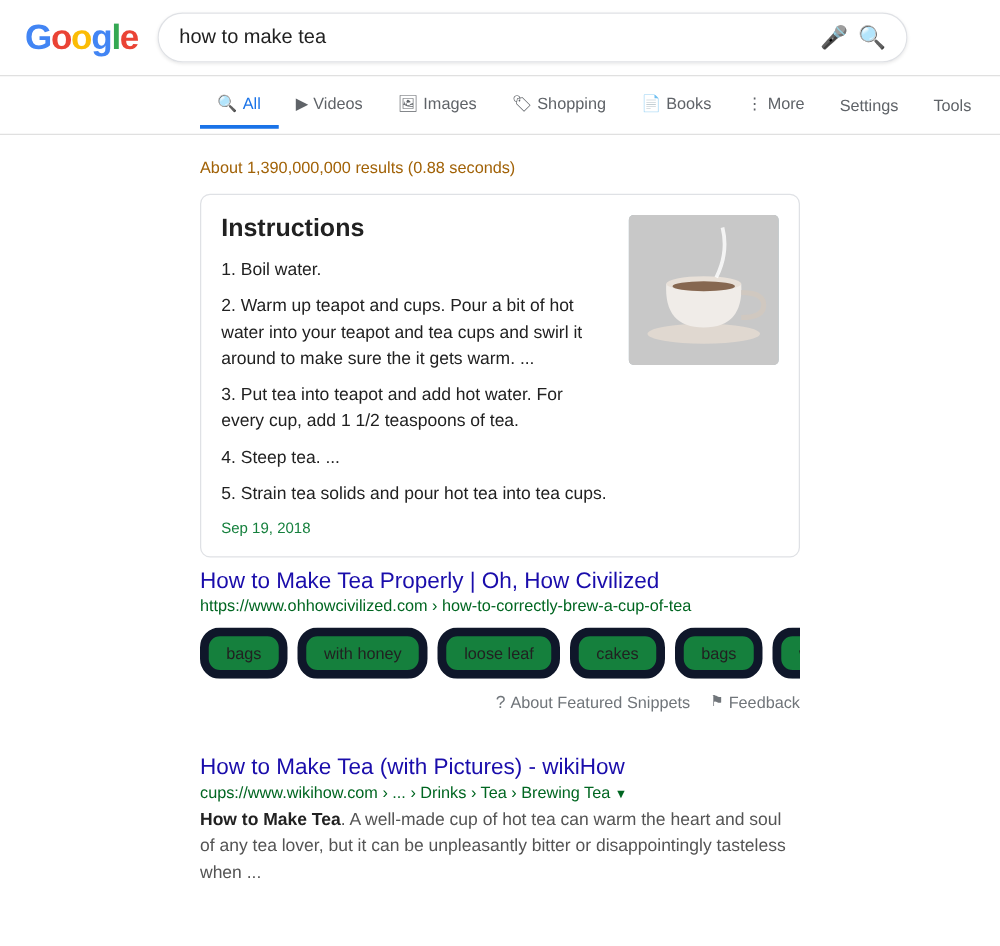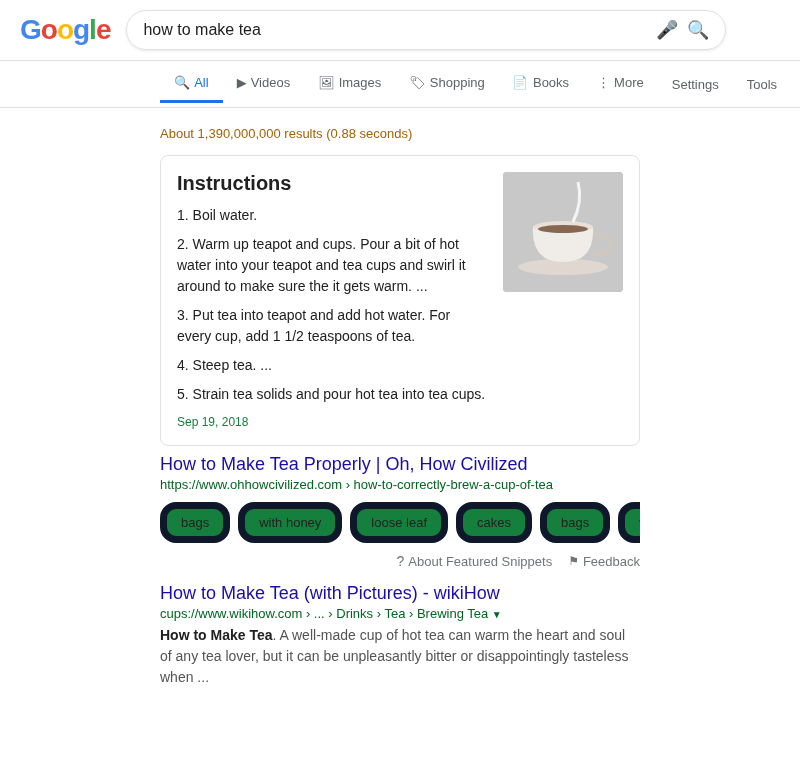--- a/index.html
+++ b/index.html
@@ -223,21 +223,21 @@
     .footer-link {
       display: flex;
       align-items: center;
       gap: 4px;
       cursor: pointer;
       color: #70757a;
     }
 
     
     .result-block {
-      margin-top: 14px;
+      margin-top: 34px;
       max-width: 620px;
     }
     .result-block .result-link-title {
       font-size: 18px;
     }
     .result-snippet-text {
       font-size: 14px;
       color: #545454;
       margin-top: 4px;
       line-height: 1.5;

